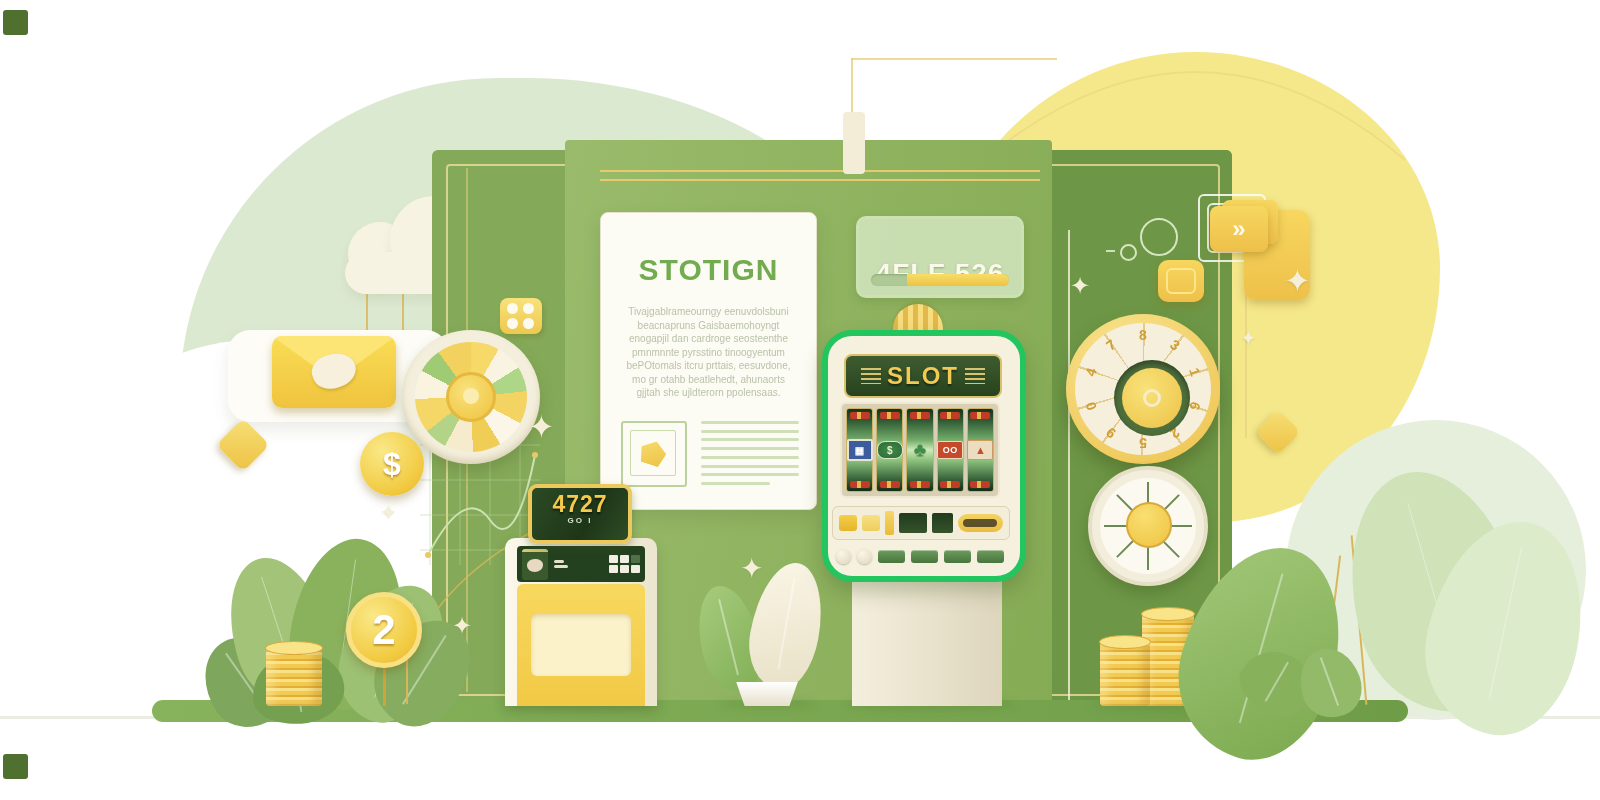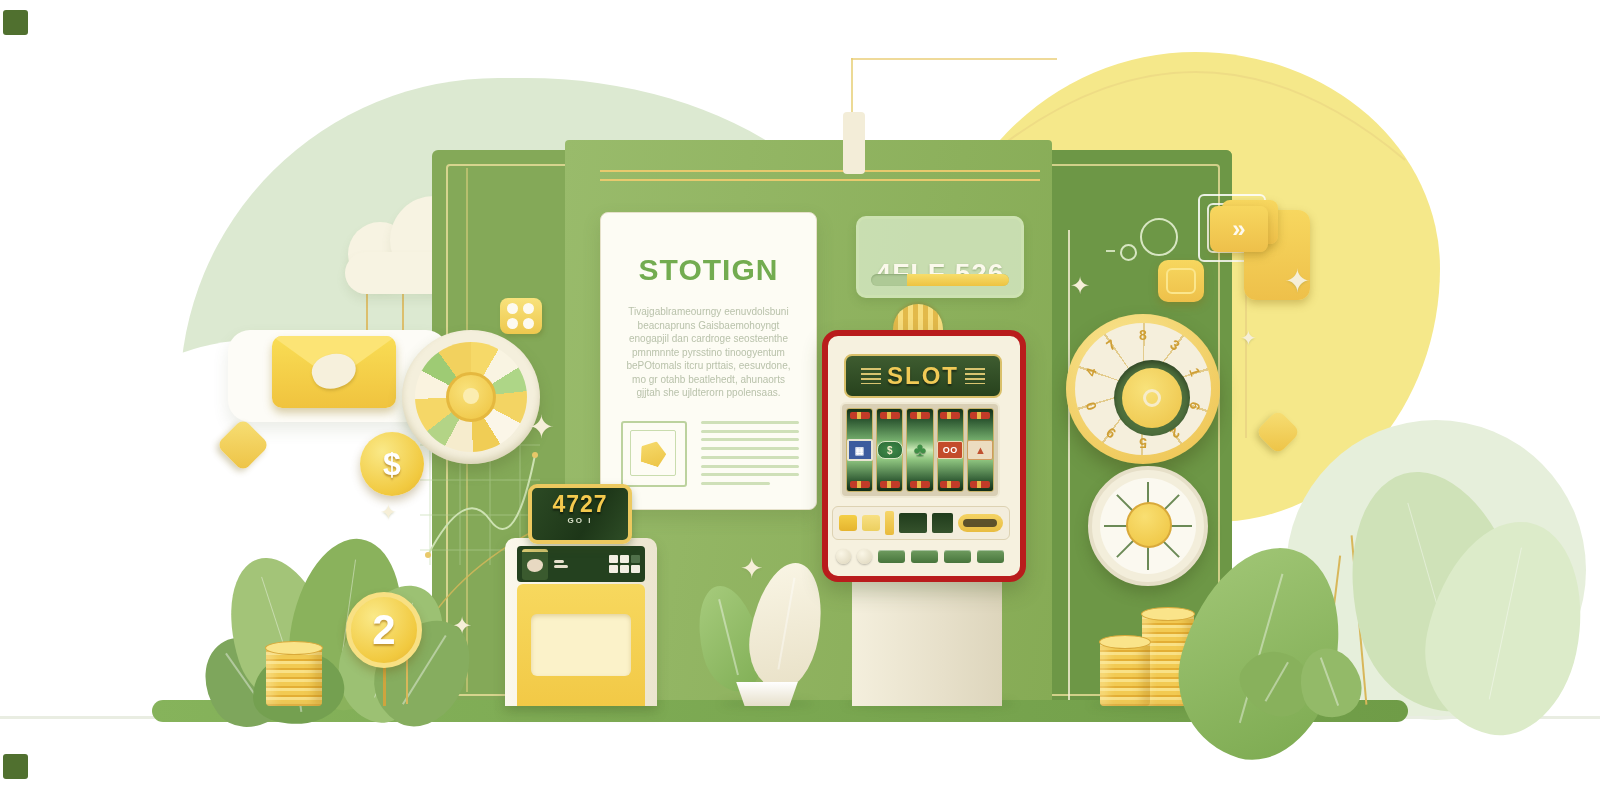--- a/index.html
+++ b/index.html
@@ -46,22 +46,22 @@
   .badge-text{left:0;top:7px;width:100%;text-align:center;font-size:28px;font-weight:700;color:#fbf9ec;
     letter-spacing:1px;text-shadow:0 1px 2px rgba(90,120,60,.5);margin-top:32px;}
   .badge-bar{left:12px;bottom:9px;width:138px;height:12px;background:#aec996;border-radius:6px;overflow:hidden;
     box-shadow:inset 0 1px 2px rgba(60,90,40,.3);position:absolute;}
   .badge-fill{position:absolute;left:26%;top:0;width:74%;height:100%;background:linear-gradient(#f7dd6b,#edc341);}
   
   .sm-pedestal{left:852px;top:560px;width:150px;height:146px;
     background:linear-gradient(90deg,#f4efdd,#e7e0ca 60%,#ddd5bc);border-radius:6px 6px 0 0;}
   .sm-pedestal-cap{left:844px;top:552px;width:166px;height:20px;background:#f6f1df;border-radius:8px;
     box-shadow:0 3px 5px rgba(80,80,40,.2);}
-  .sm-body{left:822px;top:330px;width:192px;height:240px;background:#f6f1df;border:6px solid #b91c1c;
-    border-radius:16px;box-shadow:0 10px 20px rgba(70,90,40,.3);}
+  .sm-body{left:822px;top:330px;width:192px;height:240px;background:#f6f1df;border:6px solid #22c55e;
+    border-radius:30px;box-shadow:0 10px 20px rgba(70,90,40,.3);}
   .sm-ornament{left:893px;top:304px;width:50px;height:28px;border-radius:50px 50px 0 0;
     background:repeating-linear-gradient(90deg,#e2b94a 0 5px,#f7dd7e 5px 10px);box-shadow:0 -2px 3px rgba(150,110,30,.3);}
   .sm-header{left:16px;top:18px;width:154px;height:40px;background:linear-gradient(#3e5c30,#27421d);
     border:2px solid #d9c06a;border-radius:8px;display:flex;align-items:center;justify-content:center;}
   .sm-title{font-size:24px;font-weight:700;color:#f1ca56;letter-spacing:2px;text-shadow:0 2px 2px rgba(0,0,0,.45);}
   .sm-hstripes{width:20px;height:16px;background:repeating-linear-gradient(180deg,#d8c470 0 2px,rgba(0,0,0,0) 2px 5px);}
   .sm-window{left:12px;top:66px;width:160px;height:96px;background:#d9cfb4;border:2px solid #efe9d4;
     border-radius:6px;display:flex;gap:3px;padding:4px;box-sizing:border-box;}
   .reel{flex:1;position:relative;border-radius:3px;border:1px solid #c9b46a;
     background:linear-gradient(180deg,#143218 0%,#2f5a33 14%,#74ad6c 38%,#cdeab8 50%,#8ec47f 62%,#2f5a33 88%,#122d15 100%);}

